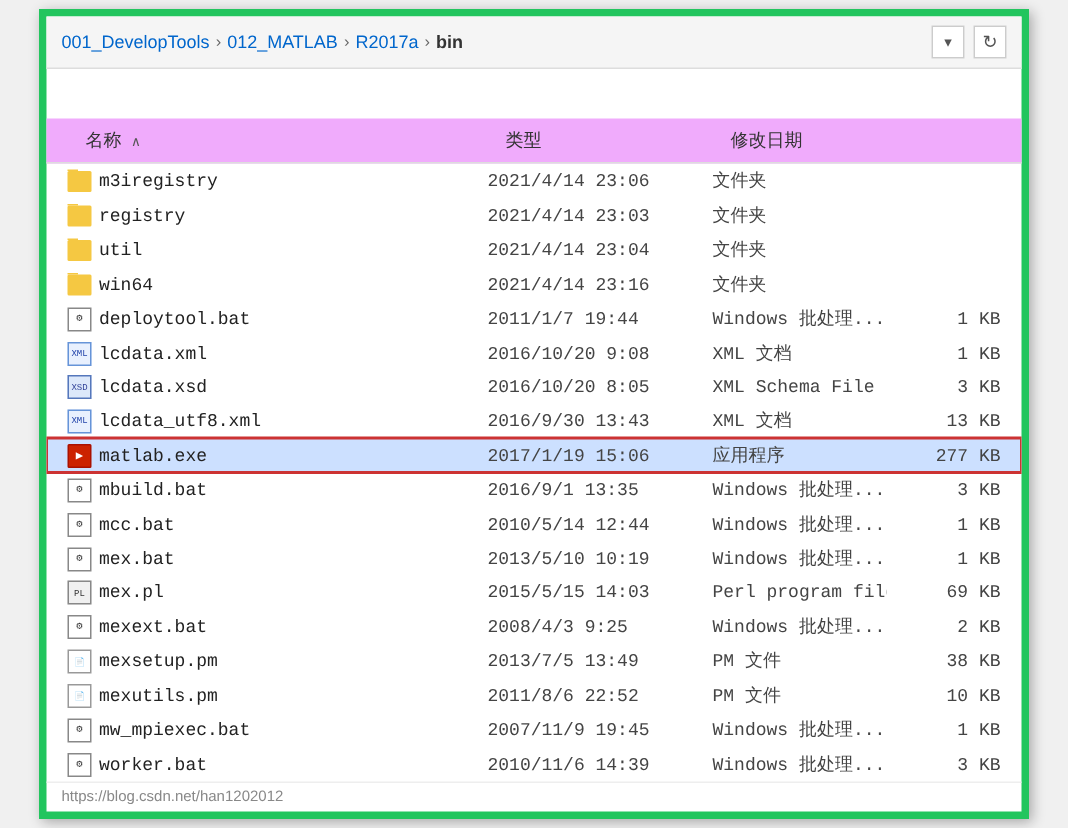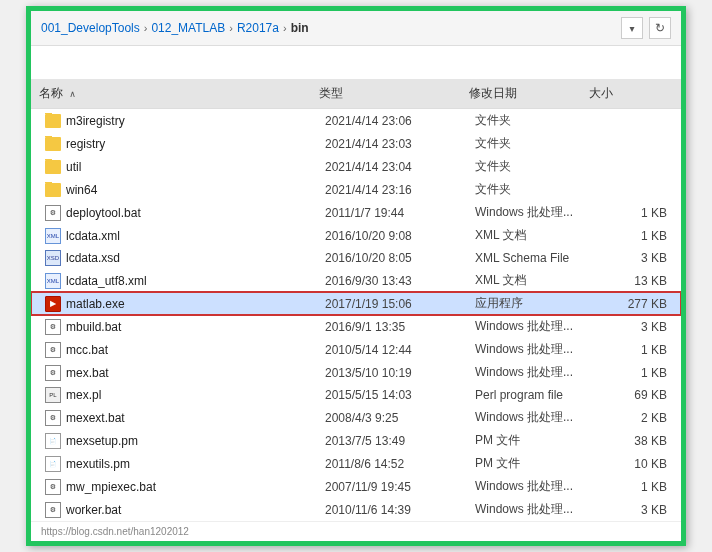--- a/index.html
+++ b/index.html
@@ -72,23 +72,23 @@
       display: flex;
       align-items: center;
       justify-content: center;
       cursor: pointer;
       font-size: 12px;
       color: #555;
     }
     .table-header {
       display: grid;
       grid-template-columns: 280px 150px 120px 80px;
-      padding: 4px 4px;
+      padding: 4px 22px;
       border-bottom: 1px solid #ddd;
-      background: #e5e5e5;
+      background: #f0abfc;
       font-size: 12px;
       color: #333;
       margin-top: 33px;
     }
     .table-header .col {
       font-weight: normal;
       color: #333;
       padding: 2px 4px;
     }
     .sort-arrow {
@@ -98,20 +98,21 @@
     }
     .file-list {
       overflow-y: auto;
     }
     .file-row {
       display: grid;
       grid-template-columns: 280px 150px 120px 80px;
       padding: 2px 10px;
       align-items: center;
       cursor: default;
+      font-family: Liberation Mono, monospace;
     }
     .file-cell {
       padding: 1px 4px;
       font-size: 12px;
       color: #222;
       overflow: hidden;
       text-overflow: ellipsis;
       white-space: nowrap;
       display: flex;
       align-items: center;
@@ -248,21 +249,20 @@
     </div>
   </div>
 
   <div class="table-header">
     <div class="col">
       <span>名称</span>
       <span class="sort-arrow">∧</span>
     </div>
     <div class="col">类型</div>
     <div class="col">修改日期</div>
-    <div class="col">大小</div>
   </div>
 
   <div class="file-list" id="file-list">
   <div class="file-row">
         <div class="file-cell">
           <span class="folder-icon"></span>
           <span>m3iregistry</span>
         </div>
         <div class="file-cell date">2021/4/14 23:06</div>
         <div class="file-cell type">文件夹</div>
@@ -392,21 +392,21 @@
         </div>
         <div class="file-cell date">2013/7/5 13:49</div>
         <div class="file-cell type">PM 文件</div>
         <div class="file-cell size">38 KB</div>
       </div>
       <div class="file-row">
         <div class="file-cell">
           <span class="file-icon-generic">📄</span>
           <span>mexutils.pm</span>
         </div>
-        <div class="file-cell date">2011/8/6 14:52</div>
+        <div class="file-cell date">2011/8/6 22:52</div>
         <div class="file-cell type">PM 文件</div>
         <div class="file-cell size">10 KB</div>
       </div>
       <div class="file-row">
         <div class="file-cell">
           <span class="file-icon-bat">⚙</span>
           <span>mw_mpiexec.bat</span>
         </div>
         <div class="file-cell date">2007/11/9 19:45</div>
         <div class="file-cell type">Windows 批处理...</div>

